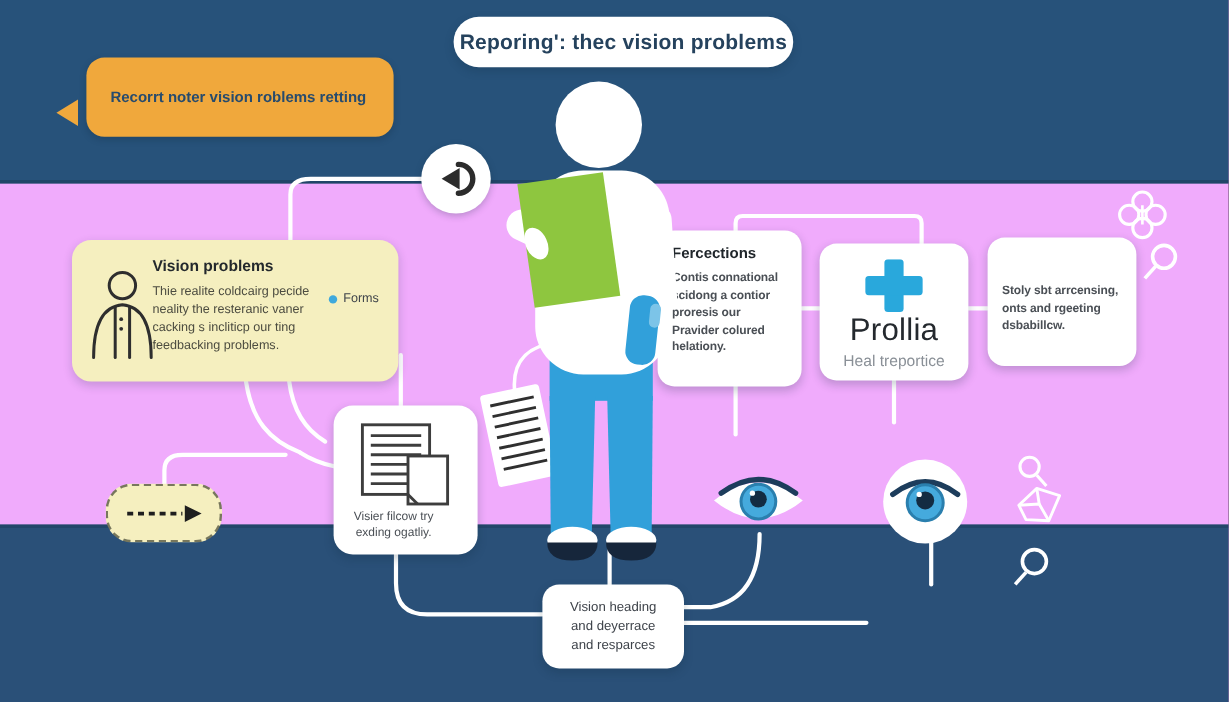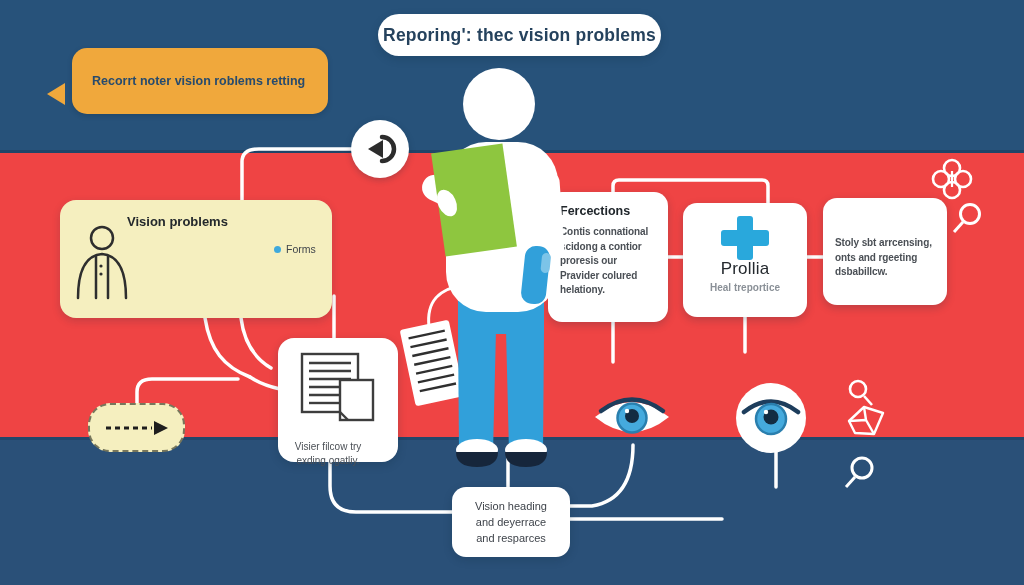--- a/index.html
+++ b/index.html
@@ -1,18 +1,18 @@
 <!DOCTYPE html>
 <html><head>
 <meta charset="utf-8">
 <style>
   html,body { margin:0; padding:0; background:#222; }
   .stage {
     position:relative; width:1024px; height:585px; overflow:hidden;
-    background:#ef4444;
+    background:#f0abfc;
     font-family:"Liberation Sans", sans-serif;
   }
   .band { position:absolute; left:0; width:1024px; }
   .band-top { top:0; height:150px; background:#27527a; border-bottom:3px solid rgba(10,30,50,.25); }
   .band-bottom { top:437px; height:148px; background:#2a5078; border-top:3px solid rgba(10,30,50,.2); }
 
   svg.layer { position:absolute; left:0; top:0; pointer-events:none; }
   .z1 { z-index:1; } .z3 { z-index:3; }
 
   .card {
@@ -52,28 +52,28 @@
     position:absolute; z-index:2; left:351px; top:120px; width:58px; height:58px;
     background:#fff; border-radius:50%; box-shadow:0 2px 6px rgba(15,40,60,.25);
     display:flex; align-items:center; justify-content:center;
   }
 
   .fercections-box { left:548px; top:192px; width:120px; height:130px; padding:12px 12px; }
   .fercections-box .c-title { font-size:12.5px; font-weight:bold; color:#20262b; margin-bottom:7px; }
   .body-10 { font-size:10px; color:#4a4f55; line-height:14.5px; letter-spacing:-.1px;font-weight:bold; }
 
   .prollia-box { left:683px; top:203px; width:124px; height:114px; text-align:center; }
-  .prollia-box .p-title { font-size:17px; color:#24292e; margin-top:56px; letter-spacing:.2px; }
-  .prollia-box .p-sub { font-size:10px; color:#8a9097; margin-top:3px;font-weight:bold; }
+  .prollia-box .p-title { font-size:26px; color:#24292e; margin-top:56px; letter-spacing:.2px; }
+  .prollia-box .p-sub { font-size:13px; color:#8a9097; margin-top:3px; }
   .prollia-cross { position:absolute; left:38px; top:13px; }
 
   .stoly-box { left:823px; top:198px; width:124px; height:107px; padding:38px 10px 0 12px; }
 
   .visier-box { left:278px; top:338px; width:120px; height:124px; border-radius:16px; text-align:center; }
-  .visier-box .v-text { position:absolute; left:0; width:100px; top:86px; font-size:10px; color:#4a4f55; line-height:14px;margin-top:16px; }
+  .visier-box .v-text { position:absolute; left:0; width:100px; top:86px; font-size:10px; color:#4a4f55; line-height:14px; }
   .doc-icon { position:absolute; left:22px; top:14px; }
 
   .vh-box { left:452px; top:487px; width:118px; height:70px; display:flex; flex-direction:column;
             align-items:center; justify-content:center; }
   .vh-box .tl, .va-box .tl { font-size:11px; color:#3e434a; line-height:16px; }
   .va-box { left:722px; top:487px; width:110px; height:58px; display:flex; flex-direction:column;
             align-items:center; justify-content:center; }
 
   .dashed-pill {
     position:absolute; z-index:2; left:88px; top:403px; width:97px; height:49px;
@@ -120,20 +120,26 @@
   <div class="card vision-box">
     <svg class="vb-icon" width="56" height="80" viewBox="0 0 56 80" fill="none" stroke="#2e2e2e" stroke-width="2.5" stroke-linecap="round">
       <circle cx="28" cy="14" r="11"></circle>
       <path d="M4 74 Q4 32 28 30 Q52 32 52 74"></path>
       <path d="M22 32 L22 74"></path>
         <path d="M34 32 L34 74"></path>
       <circle cx="27" cy="42" r="1.6" fill="#2e2e2e" stroke="none"></circle>
       <circle cx="27" cy="50" r="1.6" fill="#2e2e2e" stroke="none"></circle>
     </svg>
     <div class="vb-title">Vision problems</div>
+    <div class="vb-body">
+      <div class="tl">Thie realite coldcairg pecide</div>
+      <div class="tl">neality the resteranic vaner</div>
+      <div class="tl">cacking s incliticp our ting</div>
+      <div class="tl">feedbacking problems.</div>
+    </div>
     <div class="vb-bullet">
       <span class="vb-dot"></span>
       <span>Forms</span>
     </div>
   </div>
 
   <div class="circle-icon">
     <svg width="40" height="40" viewBox="0 0 40 40">
       <path d="M22 8 A 12 12 0 1 1 22 32" fill="none" stroke="#2c2c2c" stroke-width="4.5" stroke-linecap="round"></path>
       <path d="M8 20 L23 11 L23 29 Z" fill="#2c2c2c"></path>

